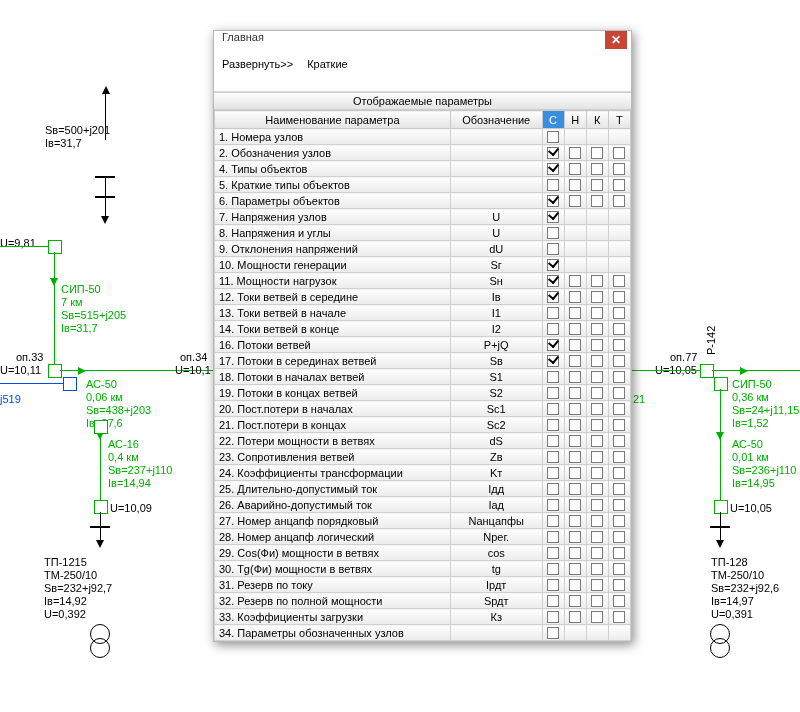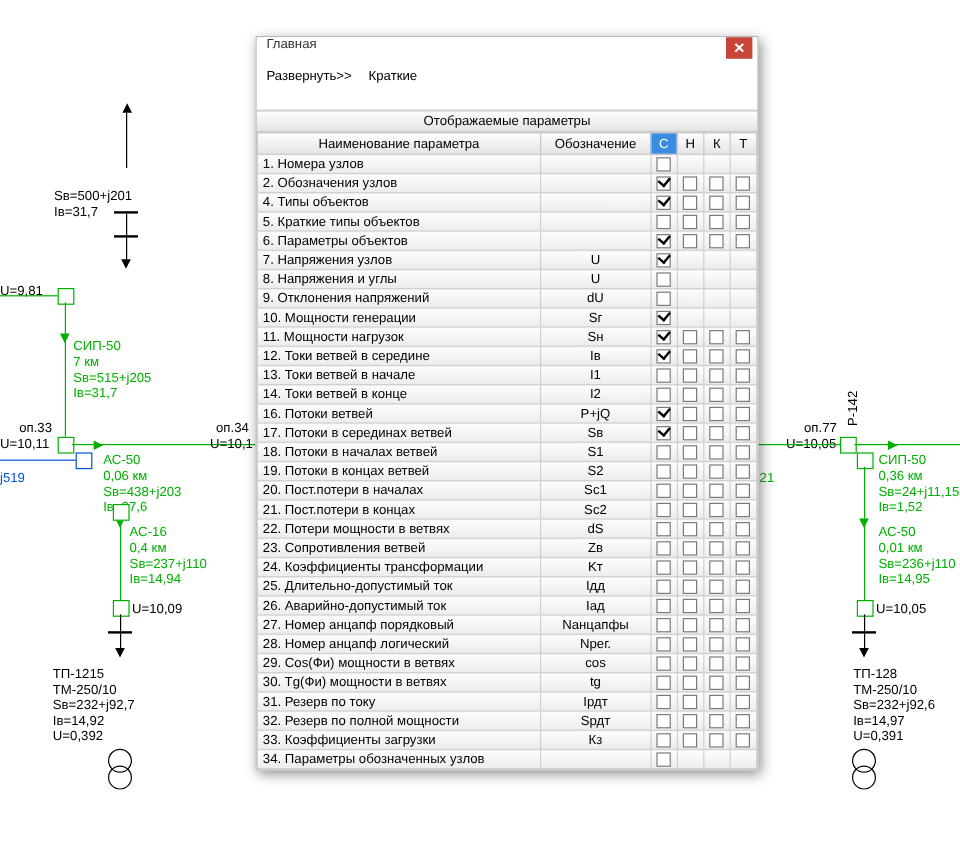--- a/index.html
+++ b/index.html
@@ -38,21 +38,21 @@
   .chk{display:inline-block;width:10px;height:10px;border:1px solid #7a7a7a;background:#fff;position:relative;vertical-align:middle}
   .chk.on::after{content:"";position:absolute;left:1px;top:-1px;width:7px;height:5px;border-left:2px solid #000;border-bottom:2px solid #000;transform:rotate(-50deg)}
 </style>
 </head>
 <body>
 
 <div class="schematic">
 
   <div class="arrow-up" style="left:102px;top:86px;border-bottom-color:#000"></div>
   <div class="vline blk" style="left:105px;top:94px;height:46px"></div>
-  <div class="sch-text blk" style="left:45px;top:158px">Sв=500+j201
+  <div class="sch-text blk" style="left:45px;top:124px">Sв=500+j201
 Iв=31,7</div>
   <div class="bar" style="left:95px;top:176px"></div>
   <div class="vline blk" style="left:105px;top:178px;height:18px"></div>
   <div class="bar" style="left:95px;top:196px"></div>
   <div class="vline blk" style="left:105px;top:198px;height:20px"></div>
   <div class="arrow-dn blk" style="left:101px;top:216px"></div>
   <div class="sch-text blk" style="left:0px;top:237px">U=9,81</div>
 
   <div class="hline" style="left:0px;top:246px;width:50px"></div>
   <div class="node-box" style="left:48px;top:240px"></div>

